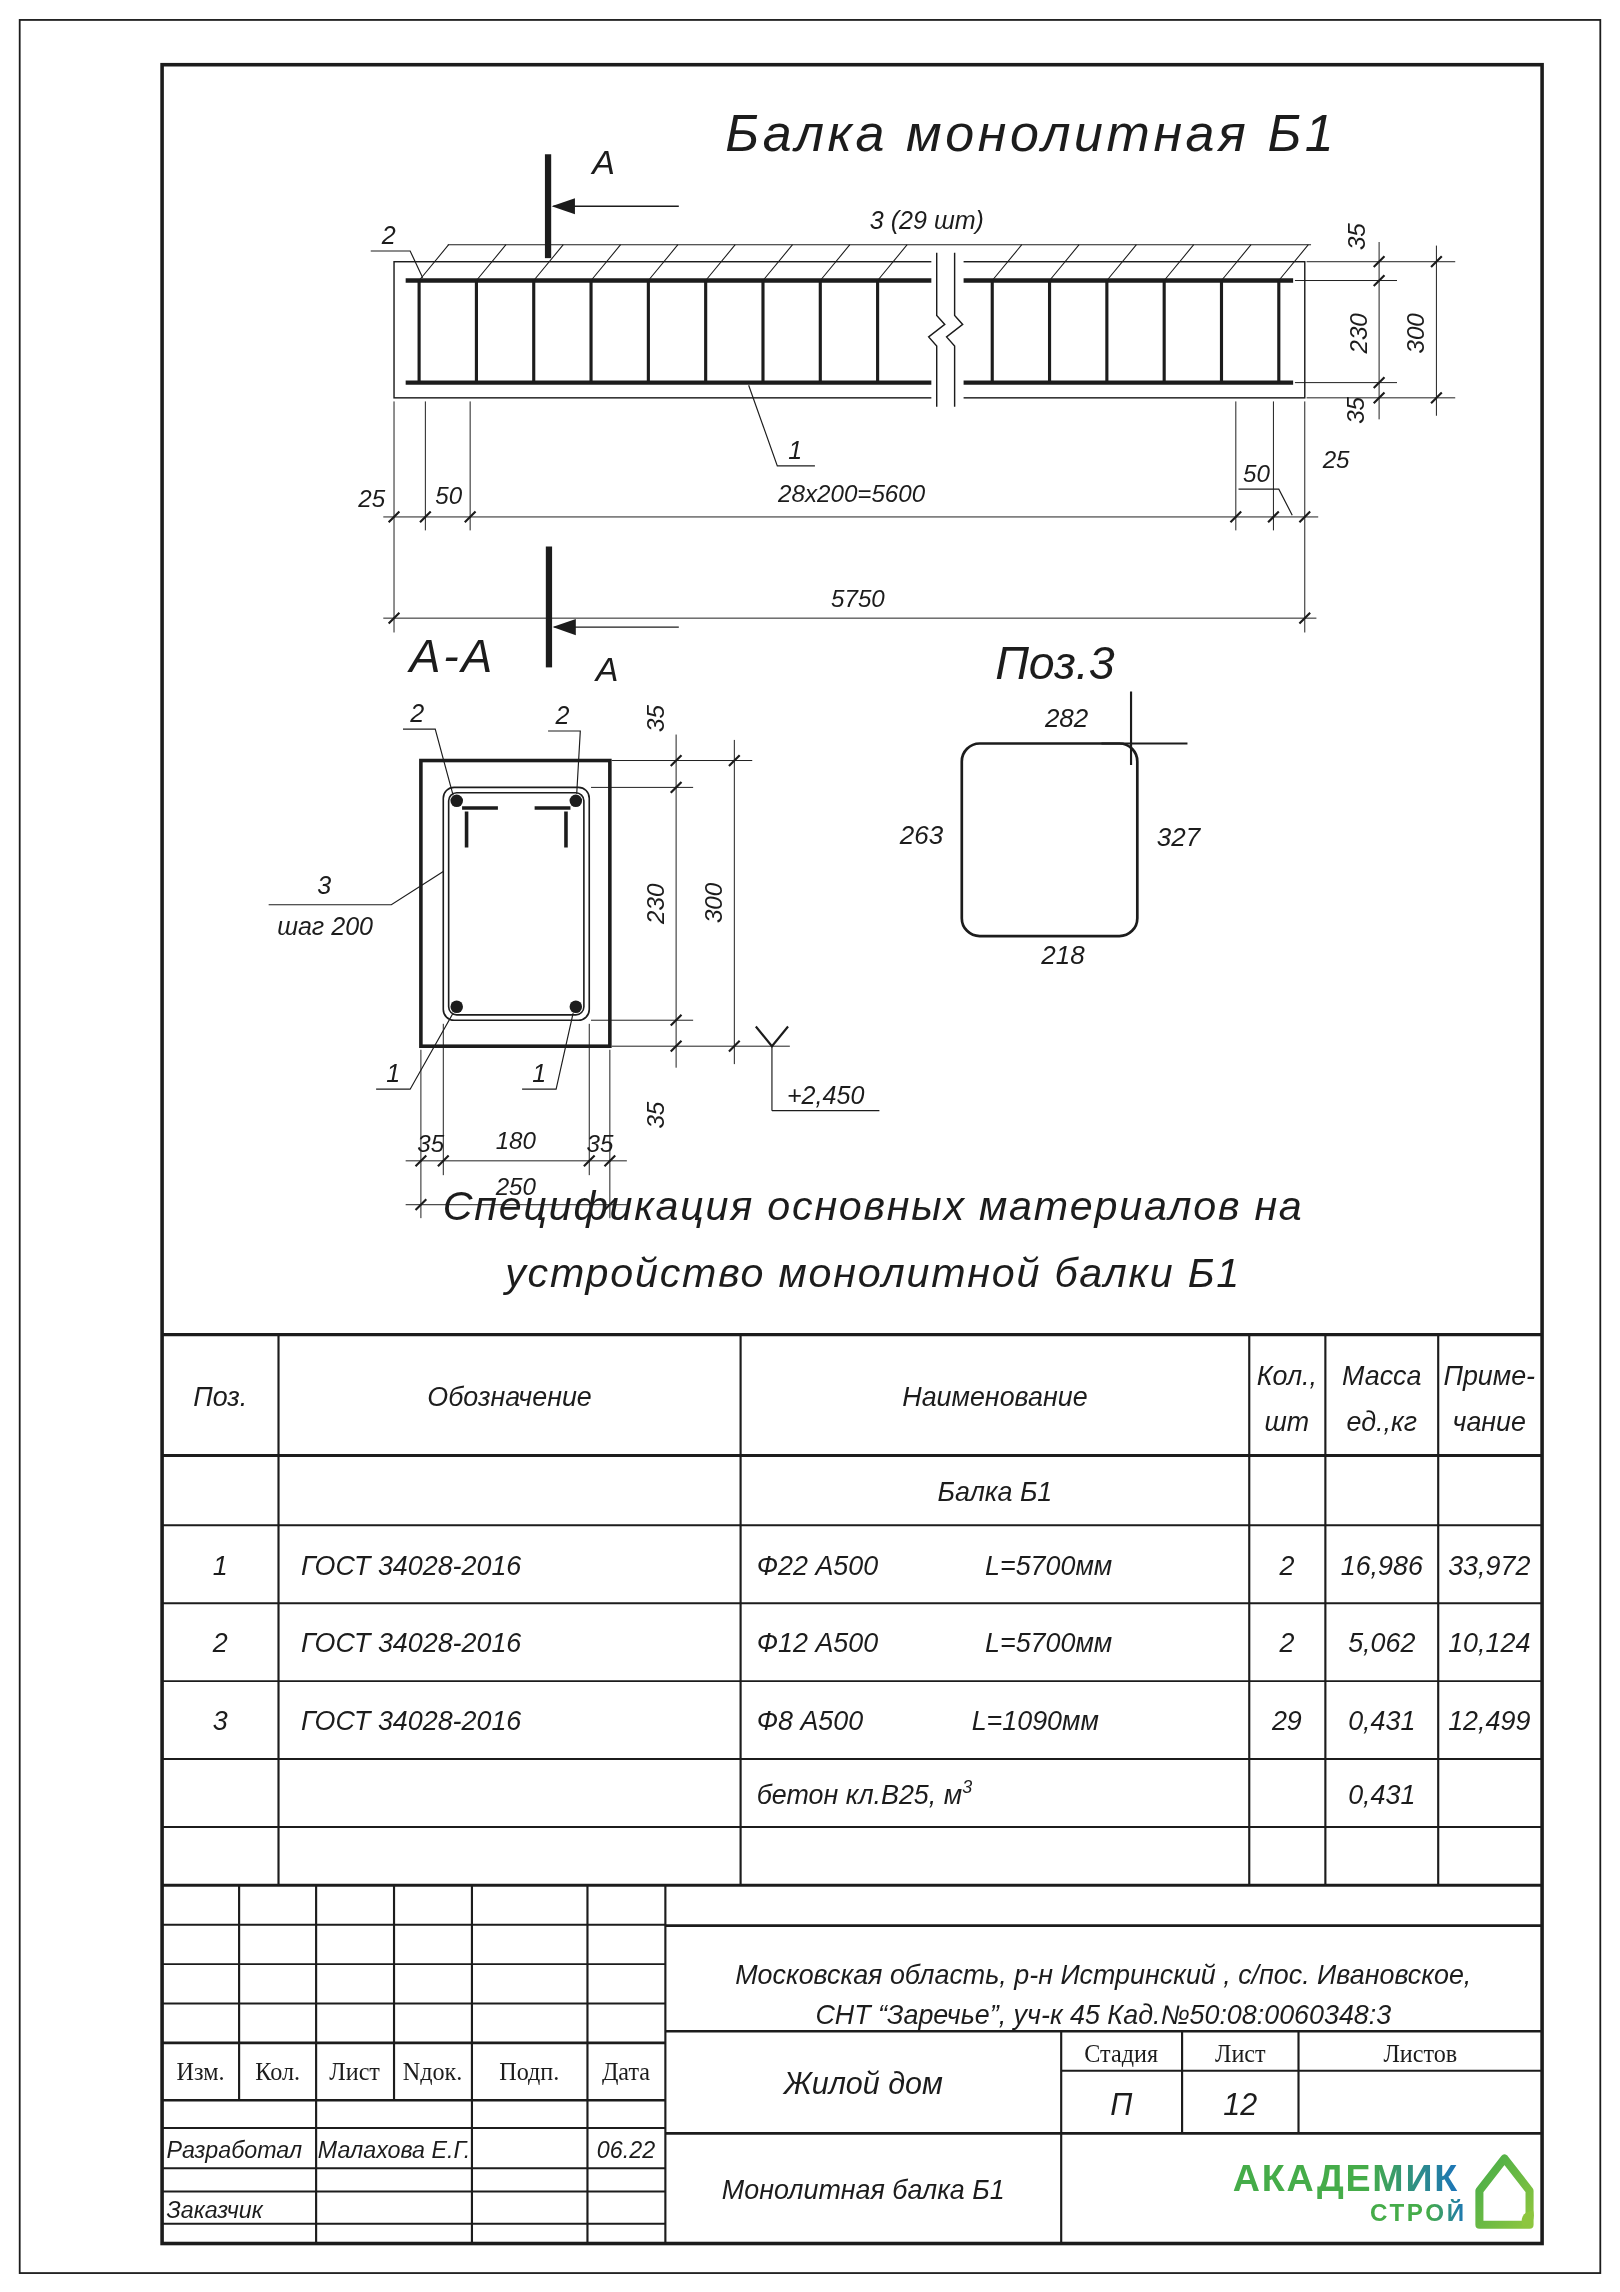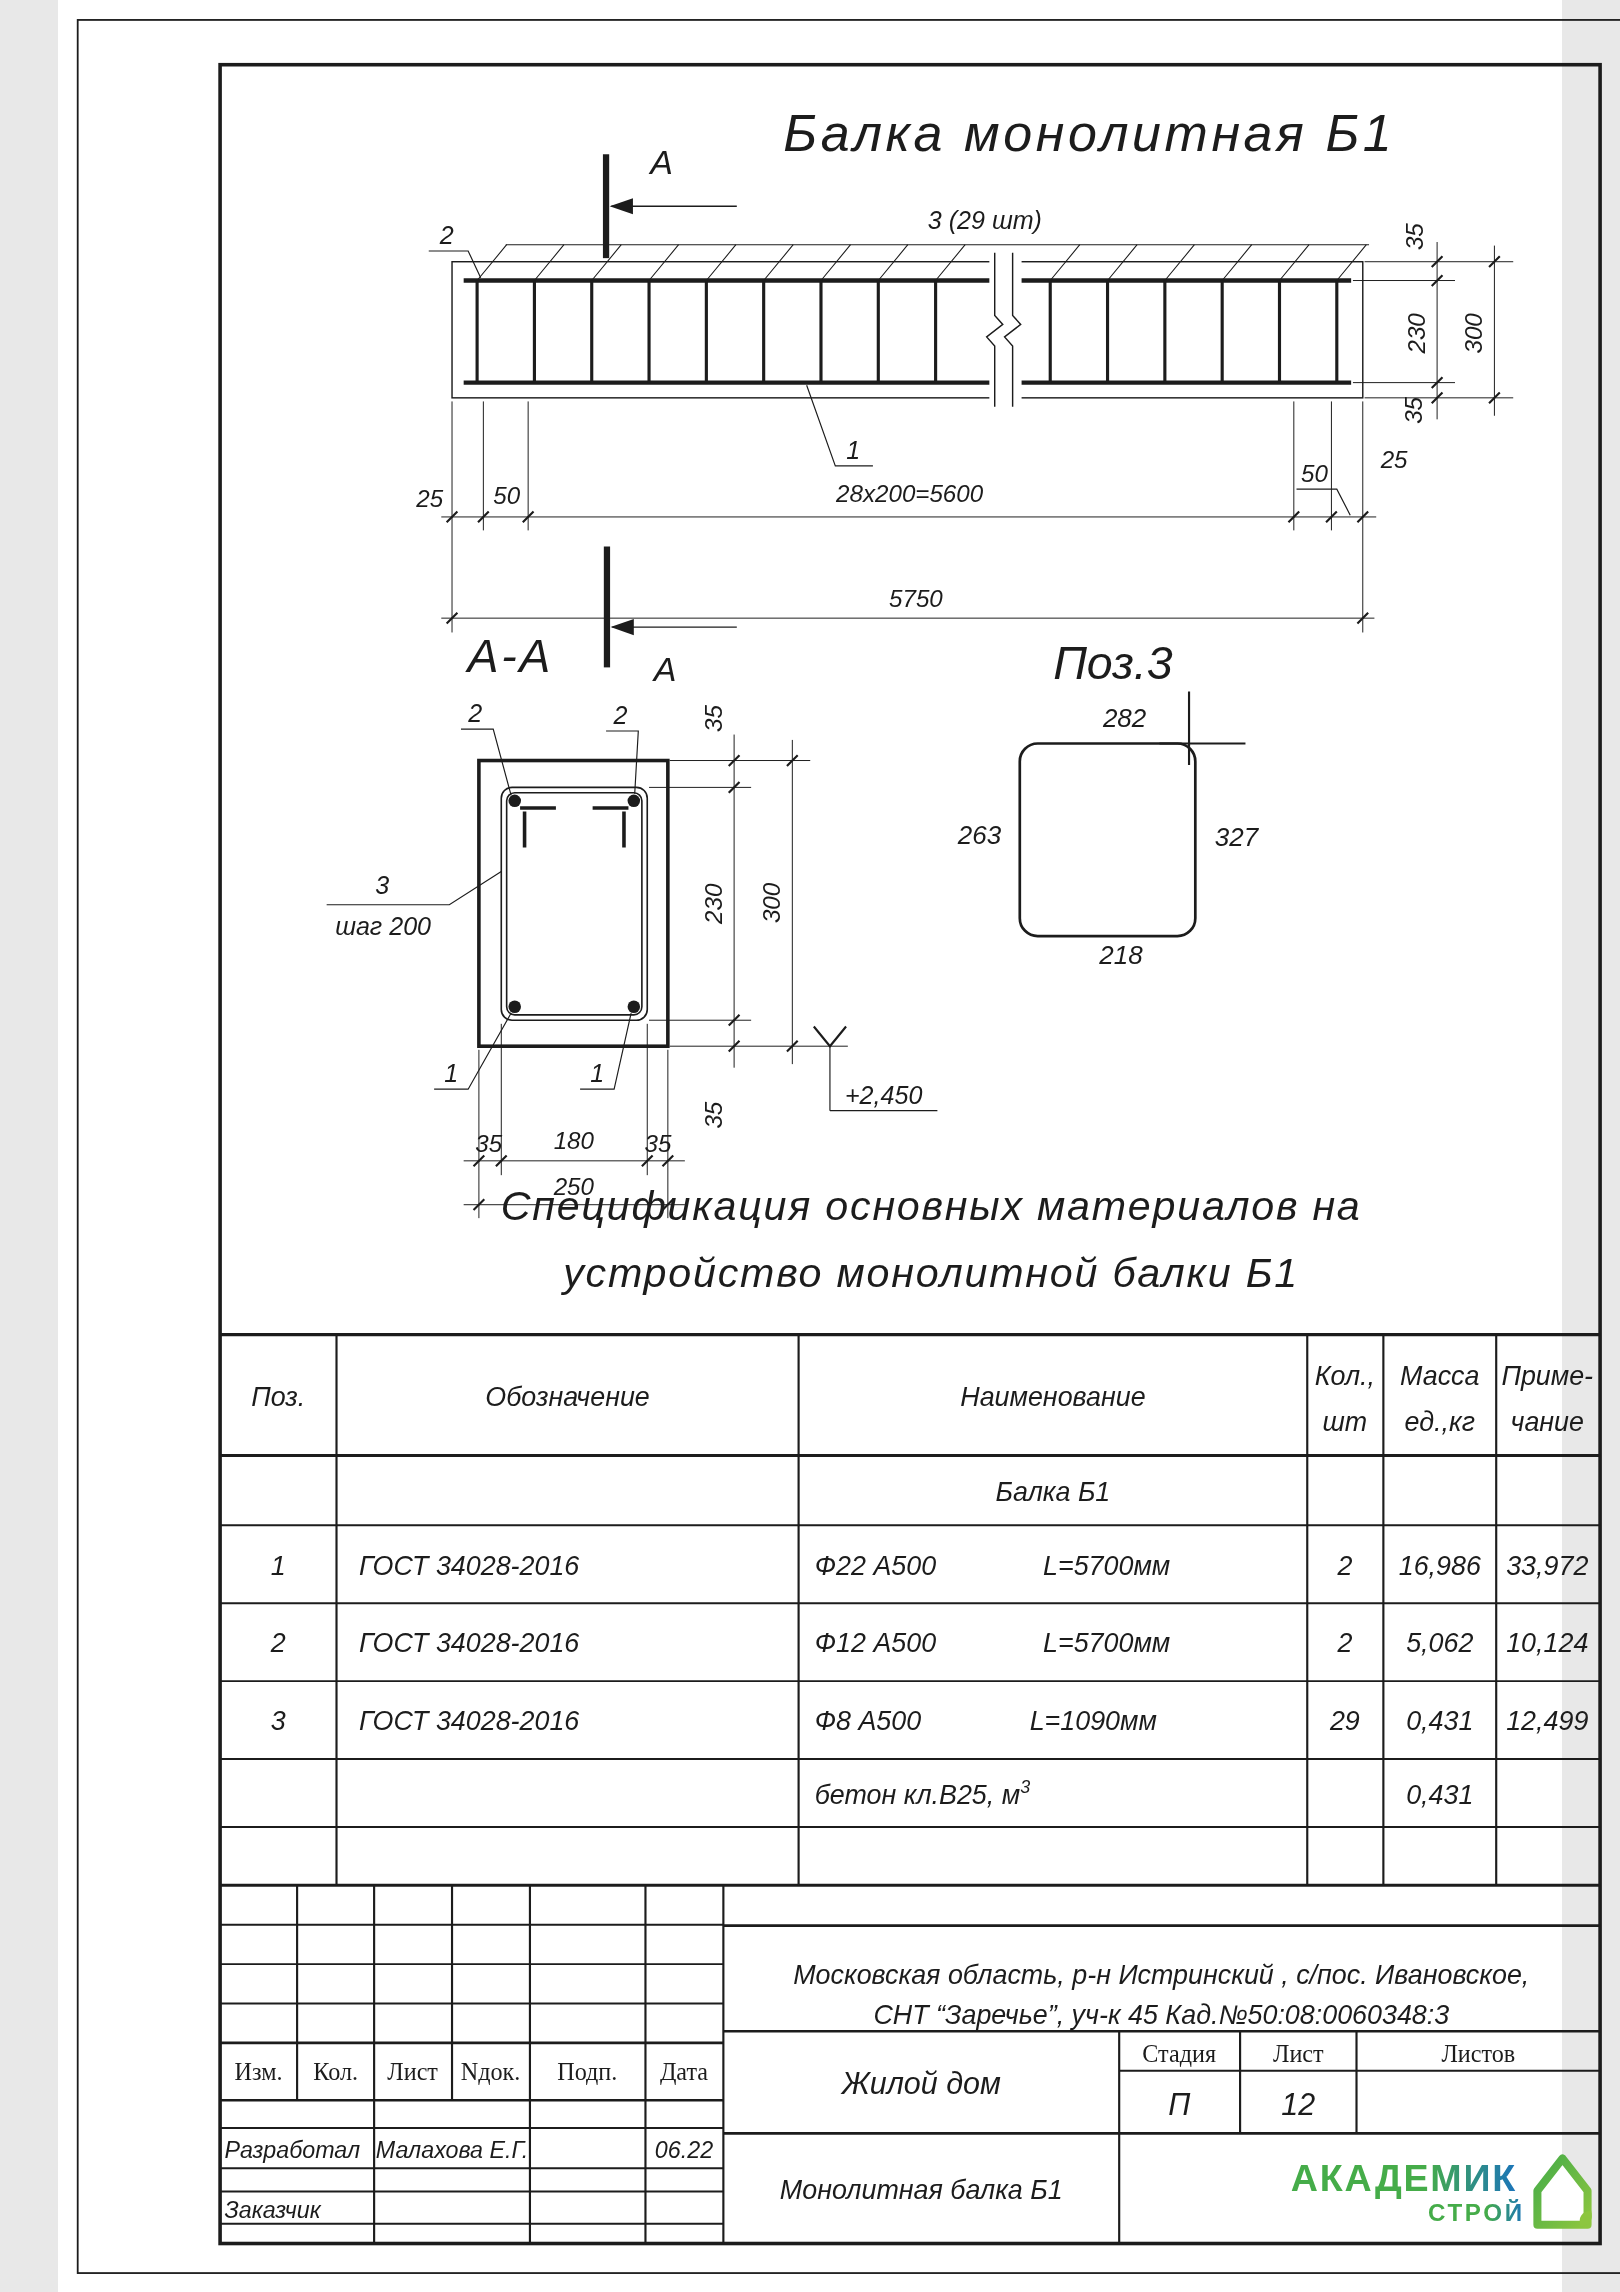--- a/index.html
+++ b/index.html
@@ -1,16 +1,16 @@
 <!DOCTYPE html>
 <html style="font-size:14.3px"><head>
 <meta charset="utf-8">
 <style>
   html,body{margin:0;padding:0;background:#e8e8e8;}
-  #sheet{position:relative;width:1504px;height:2293px;background:#ffffff;margin:0 auto;}
+  #sheet{position:relative;width:1620px;height:2293px;background:#ffffff;margin:0 auto;}
   svg{position:absolute;left:0;top:0;}
   .it{font-family:"Liberation Sans",sans-serif;font-style:italic;fill:#1c1c1c;}
   .sr{font-family:"Liberation Serif",serif;fill:#1c1c1c;}
   .lg{font-family:"Liberation Sans",sans-serif;font-weight:bold;}
   .tm{text-anchor:middle;}
   .ts{text-anchor:start;}
   .te{text-anchor:end;}
   .ln{stroke:#1c1c1c;fill:none;}
 </style>
 </head>

